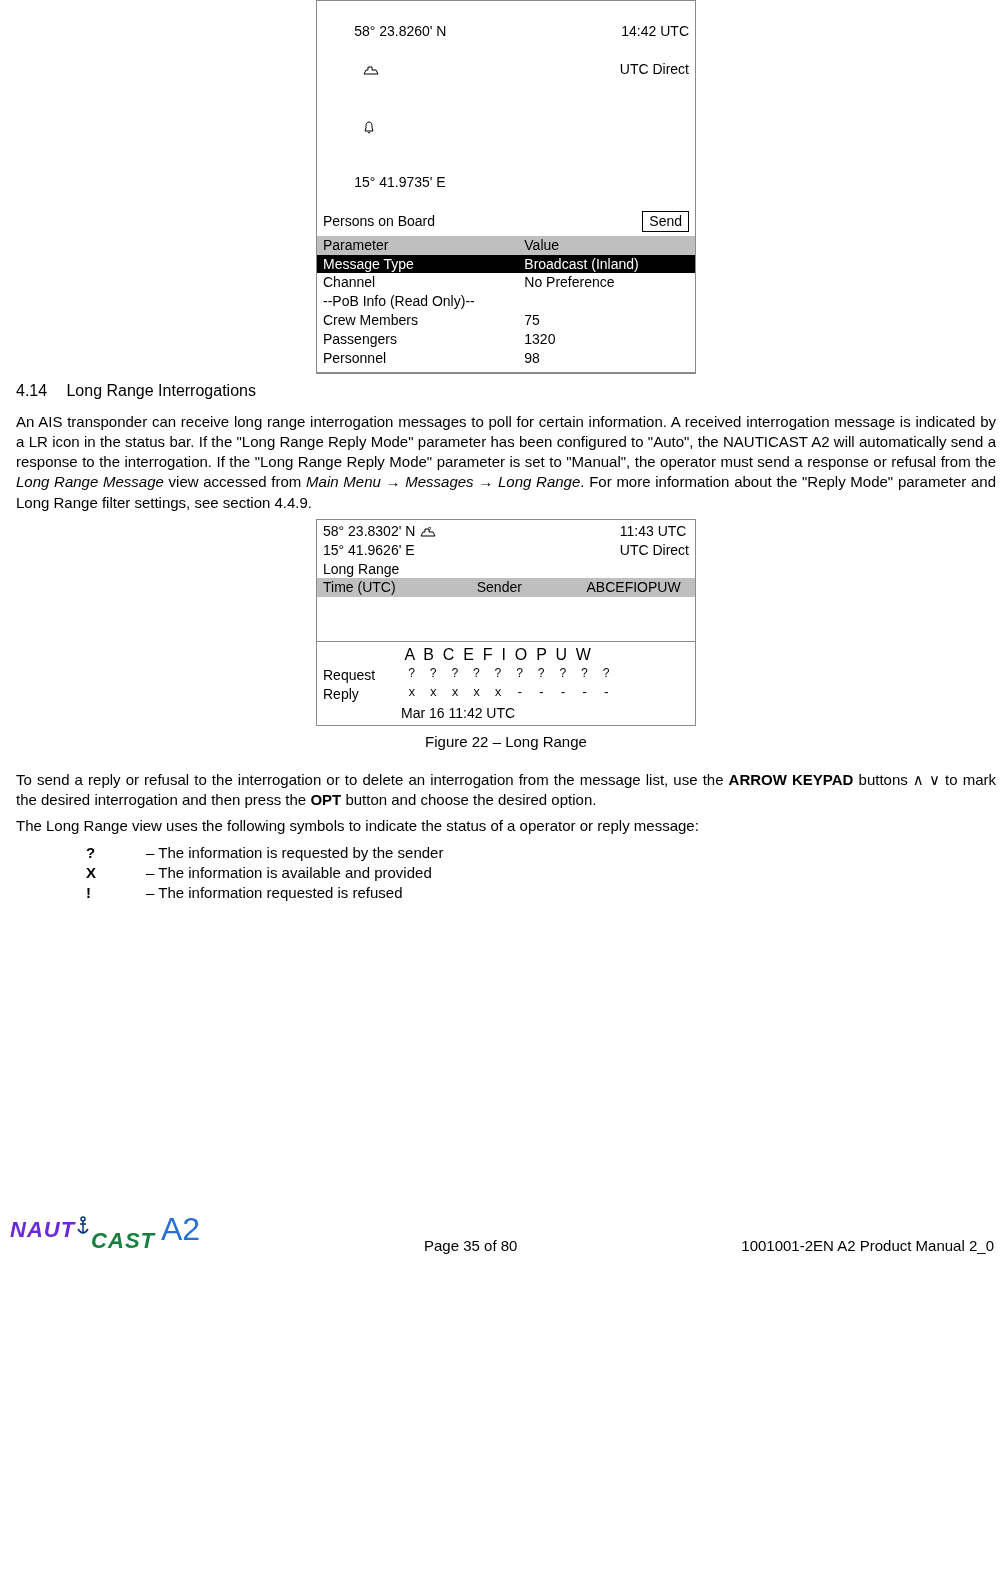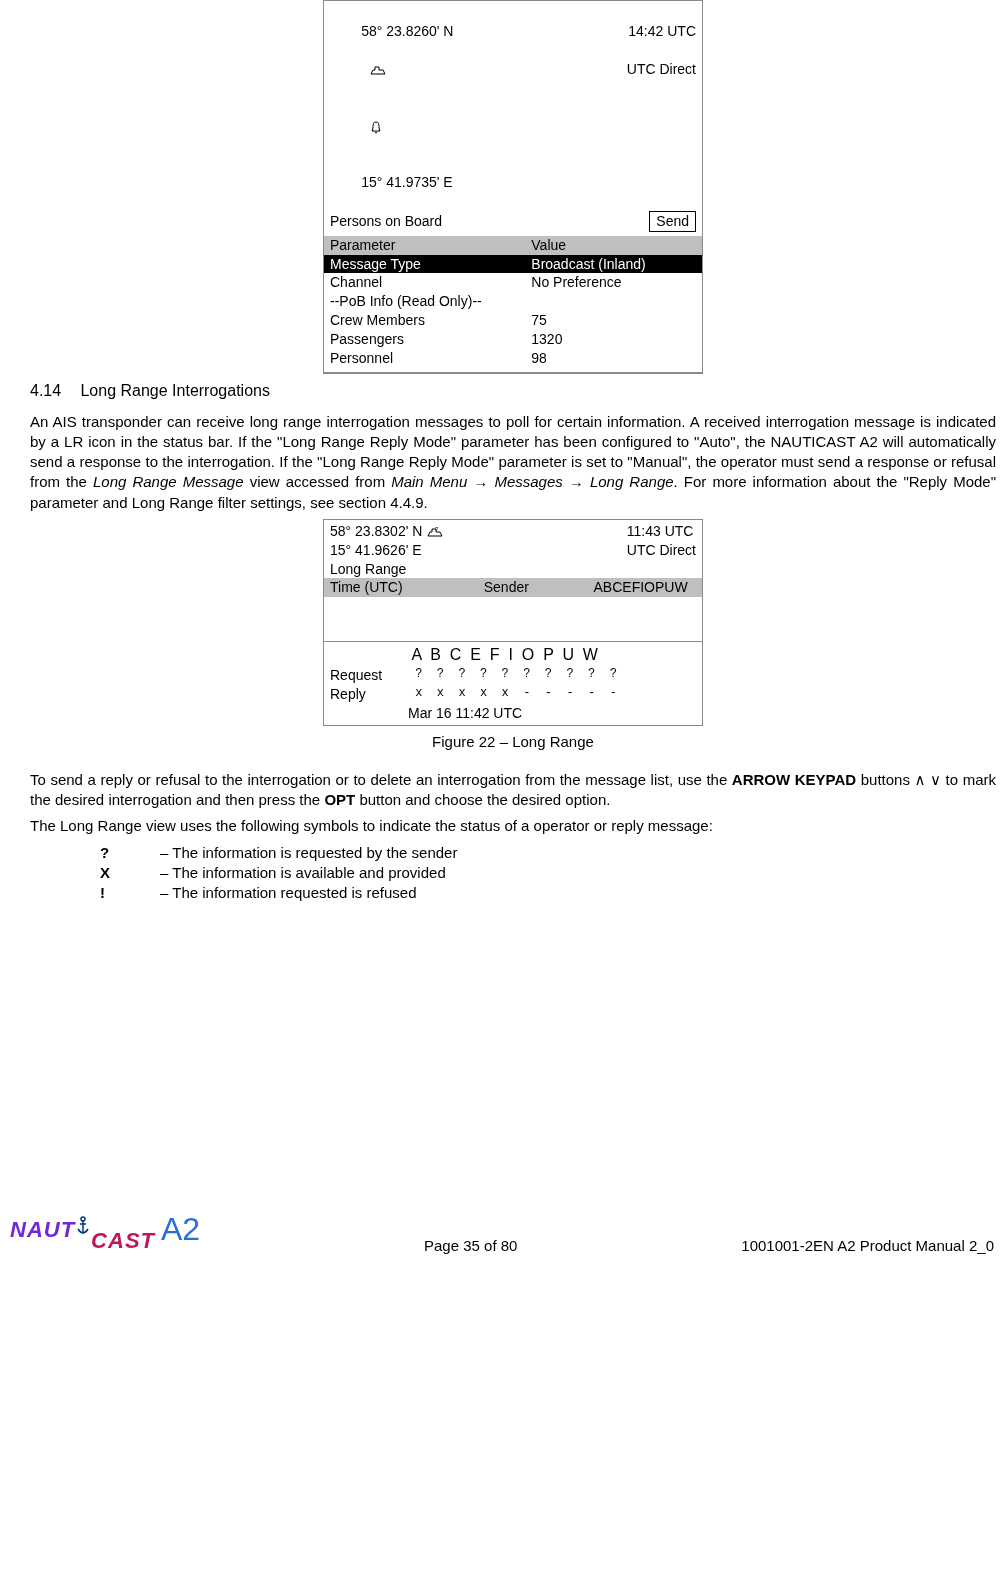--- a/index.html
+++ b/index.html
@@ -7,21 +7,20 @@
     font-size: 15px;
     margin: 0;
     padding: 0;
     color: #000;
     background: #fff;
     width: 1004px;
     line-height: 1.35;
   }
   .page-inner {
     padding: 0 8px 0 16px;
-    margin-left: 14px;
   }
   .screenshot-box {
     width: 378px;
     margin: 0 auto 6px auto;
     border: 1px solid #8a8a8a;
     font-family: Arial, sans-serif;
     font-size: 14px;
     color:#000;
     background:#fff;
   }
@@ -160,21 +159,21 @@
   }
   .logo {
     font-family: Arial, sans-serif;
     font-weight:bold;
     font-style:italic;
     font-size:22px;
     display:flex;
     align-items:center;
   }
   .logo .naut { color:#6d28d9; letter-spacing:1px;}
-  .logo .cast { color:#be185d; letter-spacing:1px;margin-top:23px;}
+  .logo .cast { color:#15803d; letter-spacing:1px;margin-top:23px;}
   .logo .anchor {
     display:inline-block;
     width:16px;
     text-align:center;
     font-style:normal;
   }
   .logo .a2 {
     color:#2a6fd6;
     font-size:32px;
     margin-left:6px;

